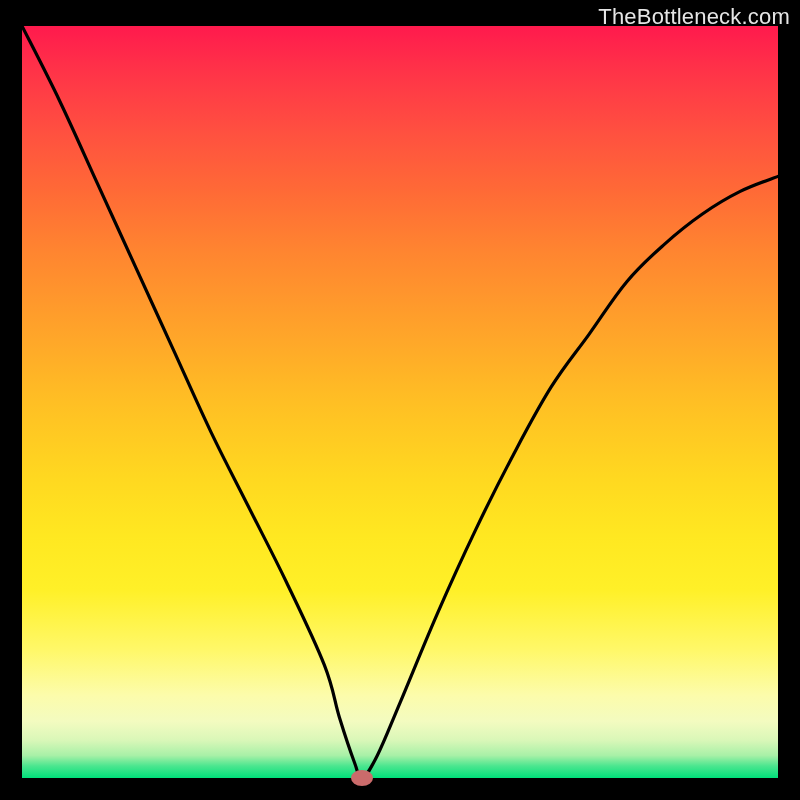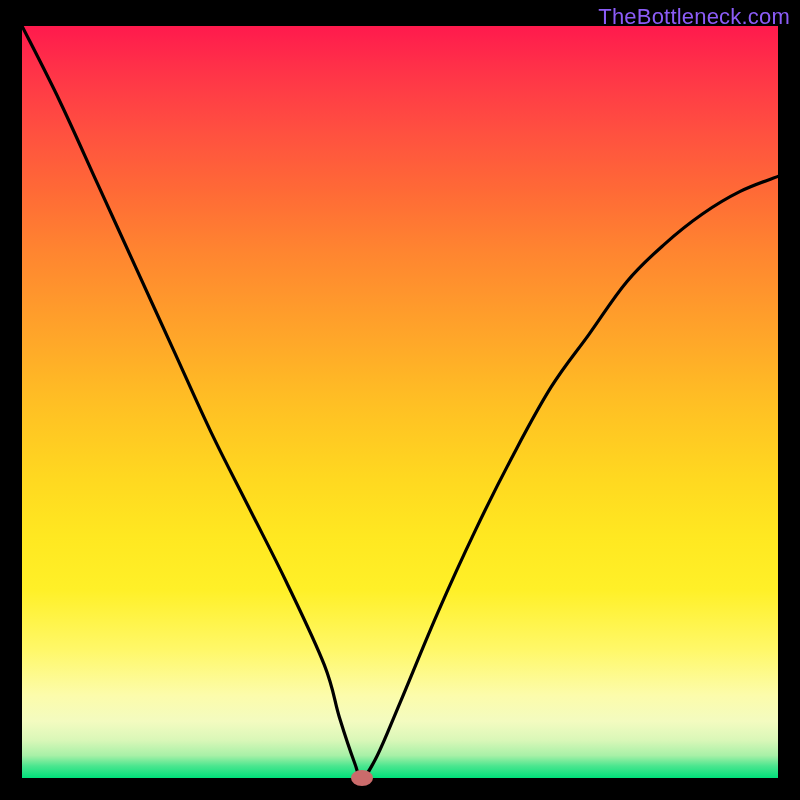--- a/index.html
+++ b/index.html
@@ -14,21 +14,21 @@
   .frame {
     position: relative;
     width: 800px;
     height: 800px;
     background: #000;
   }
   .watermark {
     position: absolute;
     top: 4px;
     right: 10px;
-    color: #8b5cf6;
+    color: #e5e5e5;
     font-size: 22px;
     font-weight: 500;
     letter-spacing: 0.2px;
     z-index: 5;
   }
   .plot-area {
     position: absolute;
     left: 22px;
     top: 26px;
     width: 756px;

